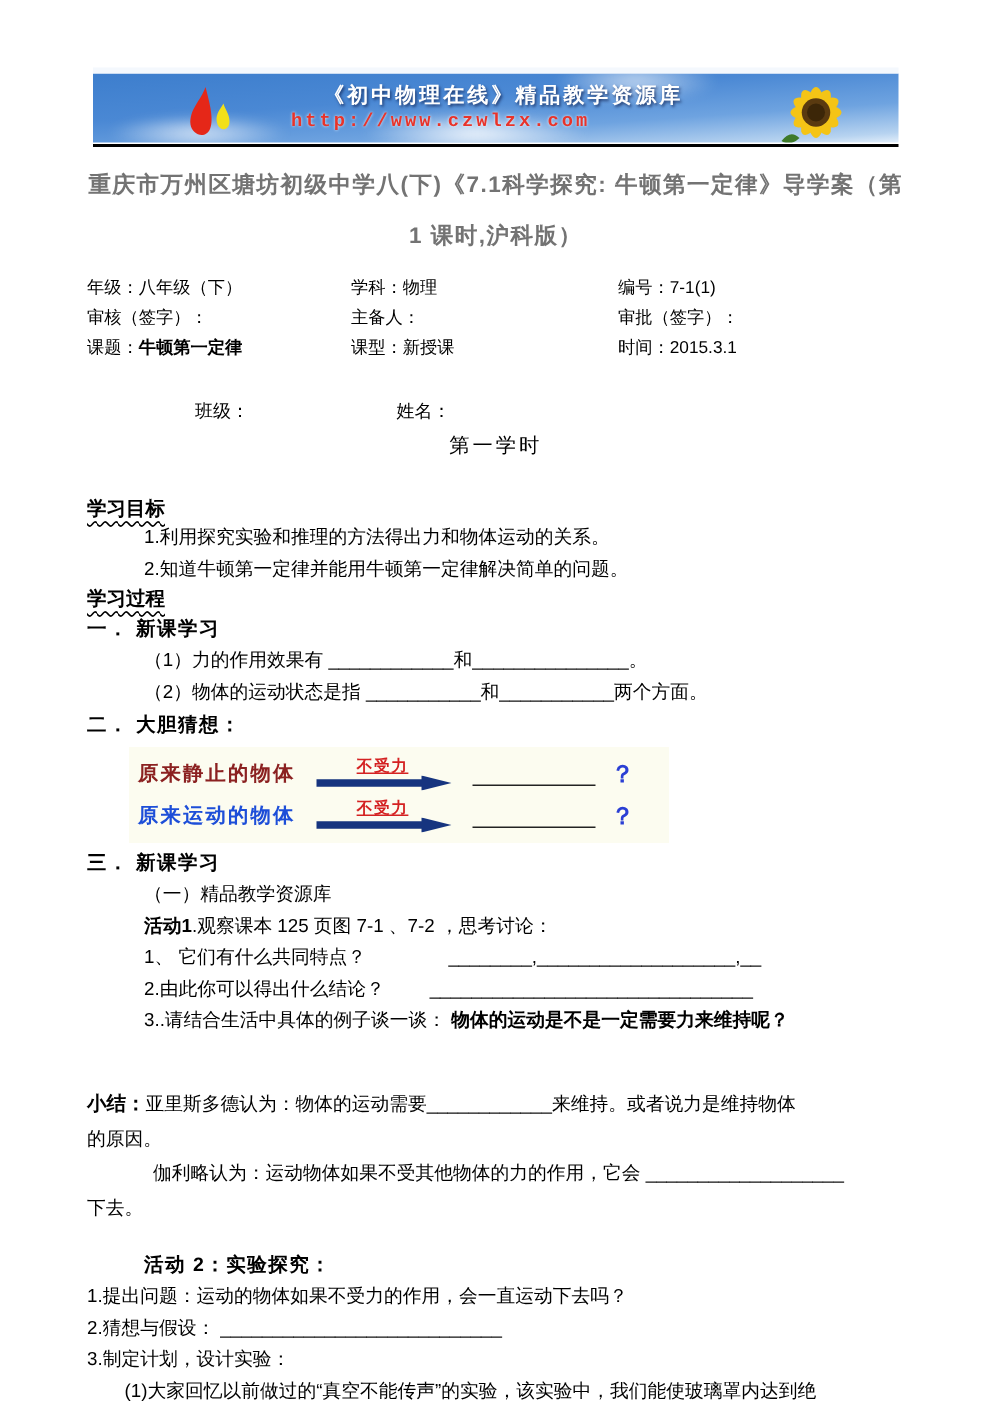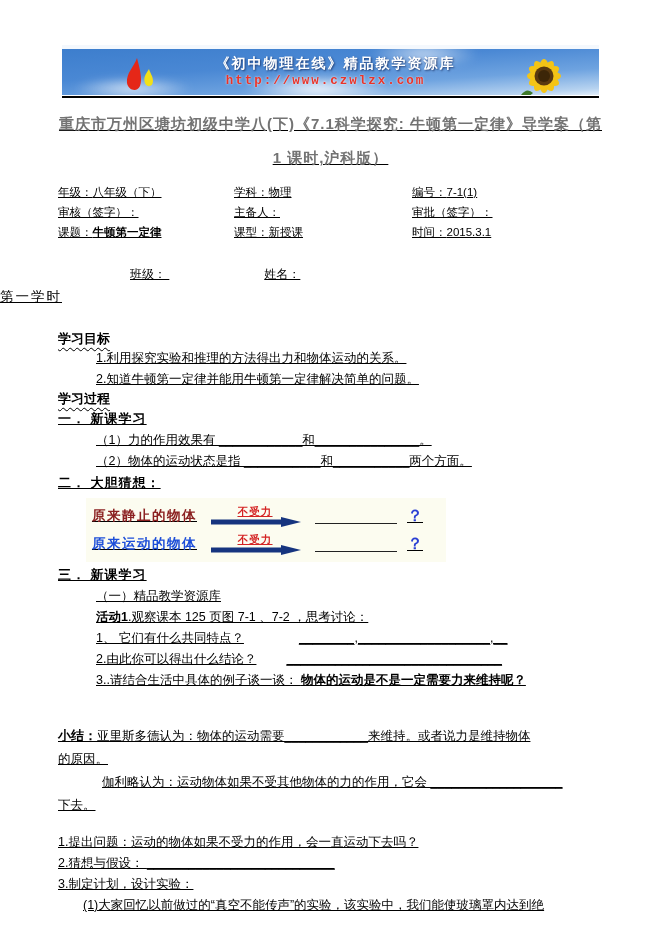--- a/index.html
+++ b/index.html
@@ -2,42 +2,42 @@
 <html><head>
 <meta charset="utf-8">
 <style>
   * { margin:0; padding:0; box-sizing:border-box; }
   html,body { background:#ffffff; }
   body {
     width:661px; height:935px; position:relative;
     font-family:"Liberation Sans","DejaVu Sans",sans-serif;
     color:#000;
   }
-  .page { width:661px; height:935px; overflow:hidden; position:relative;text-decoration:underline; }
+  .page { width:661px; height:935px; overflow:hidden; position:relative; }
 
   
   .banner-wrap { width:537px; margin:45px auto 0; }
   .banner {
     position:relative; width:537px; height:50px; overflow:hidden;
     background:linear-gradient(176deg,#3d7ecd 0%,#4a88d4 38%,#6ea3e0 68%,#b7d3f0 92%,#e2eefa 100%);
     border-top:4px solid #f4f8fd;
   }
   .cloud { position:absolute; border-radius:50%; filter:blur(4px); background:radial-gradient(closest-side,rgba(255,255,255,.95),rgba(255,255,255,0)); }
   .cloud.c1 { width:150px; height:28px; left:180px; bottom:-8px; }
   .cloud.c2 { width:120px; height:24px; left:10px;  bottom:-6px; opacity:.8; }
   .cloud.c3 { width:110px; height:30px; right:120px; top:-10px; opacity:.7; }
   .banner-logo { position:absolute; left:60px; top:8px; }
   .banner-title {
     position:absolute; left:120px; right:110px; top:6px; text-align:center;
     color:#ffffff; font-weight:bold; font-size:14px; letter-spacing:2px;
     text-shadow:1px 1px 2px rgba(20,40,90,.8);
     white-space:nowrap;
   }
   .banner-url {
-    position:absolute; left:120px; right:130px; top:25px; text-align:center;
+    position:absolute; left:132px; right:130px; top:25px; text-align:left;
     color:#e8332a; font-weight:bold; font-size:12.5px; letter-spacing:2px;
     font-family:"Liberation Mono","DejaVu Sans Mono",monospace;
     text-shadow:0 0 2px rgba(255,255,255,.9);
     white-space:nowrap;
   }
   .banner-flower { position:absolute; right:28px; bottom:-8px; }
   .banner-divider { width:537px; height:2px; background:#000; margin-top:1px; }
 
   
   .doc-title {
@@ -45,21 +45,21 @@
     font-size:15px; line-height:34px; letter-spacing:1px;
   }
 
   
   .meta { margin:7px 0 0 58px; width:548px; font-size:11.5px; line-height:20px; }
   .meta-row { display:grid; grid-template-columns:176px 178px 1fr; }
   .meta b { font-weight:bold; }
 
   .class-row { margin:24px 0 0 130px; font-size:12px; }
   .class-row .name { margin-left:95px; }
-  .session-title { text-align:left; font-size:13.5px; margin-top:5px; letter-spacing:2px; }
+  .session-title { text-align:center; font-size:13.5px; margin-top:5px; letter-spacing:2px; }
 
   
   .content { margin-left:58px; width:548px; font-size:12.5px; }
   .h-wavy {
     font-weight:bold; font-size:13px;
     text-decoration:underline wavy #000 1px; text-underline-offset:4px;
     display:inline-block;
   }
   .line { line-height:21px; }
   .ind { padding-left:38px; }
@@ -220,20 +220,21 @@
         <div>
           <span class="lbl">小结：</span><span>亚里斯多德认为：物体的运动需要____________来维持。或者说力是维持物体</span>
         </div>
         <div>的原因。</div>
         <div class="gal">伽利略认为：运动物体如果不受其他物体的力的作用，它会  ___________________</div>
         <div>下去。</div>
       </div>
 
       
       <div class="act2">
+        <div class="sec-head ind">活动 2：实验探究：</div>
         <div class="line">1.提出问题：运动的物体如果不受力的作用，会一直运动下去吗？</div>
         <div class="line">
           <span>2.猜想与假设： </span><span>___________________________</span>
         </div>
         <div class="line">3.制定计划，设计实验：</div>
         <div class="line ind-sm">(1)大家回忆以前做过的“真空不能传声”的实验，该实验中，我们能使玻璃罩内达到绝</div>
       </div>
 
     </div>
   </div>

